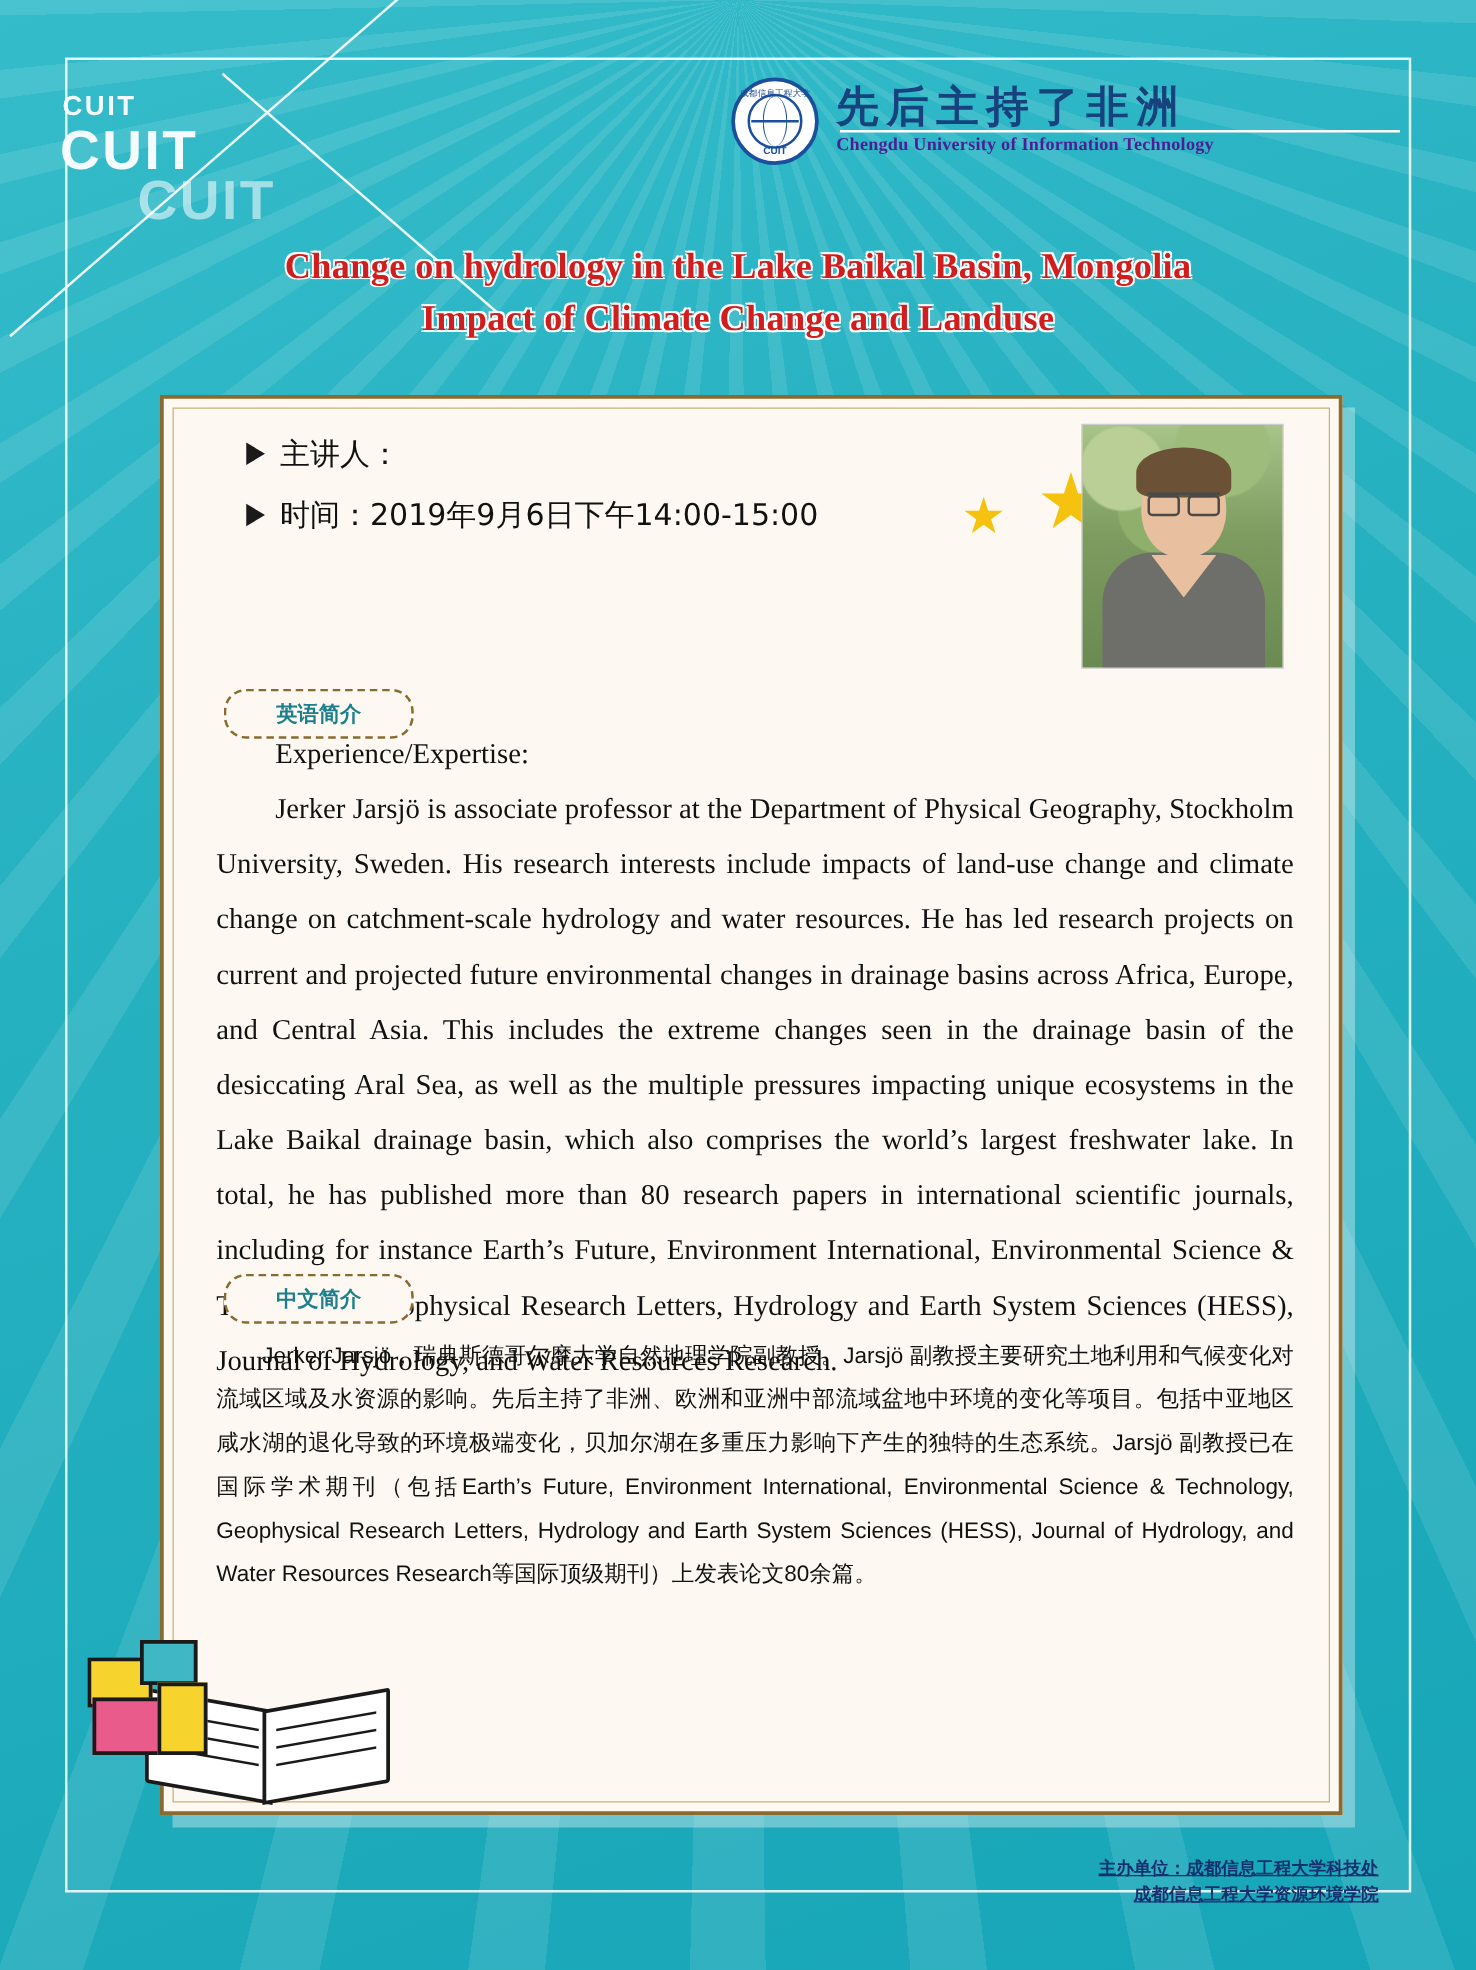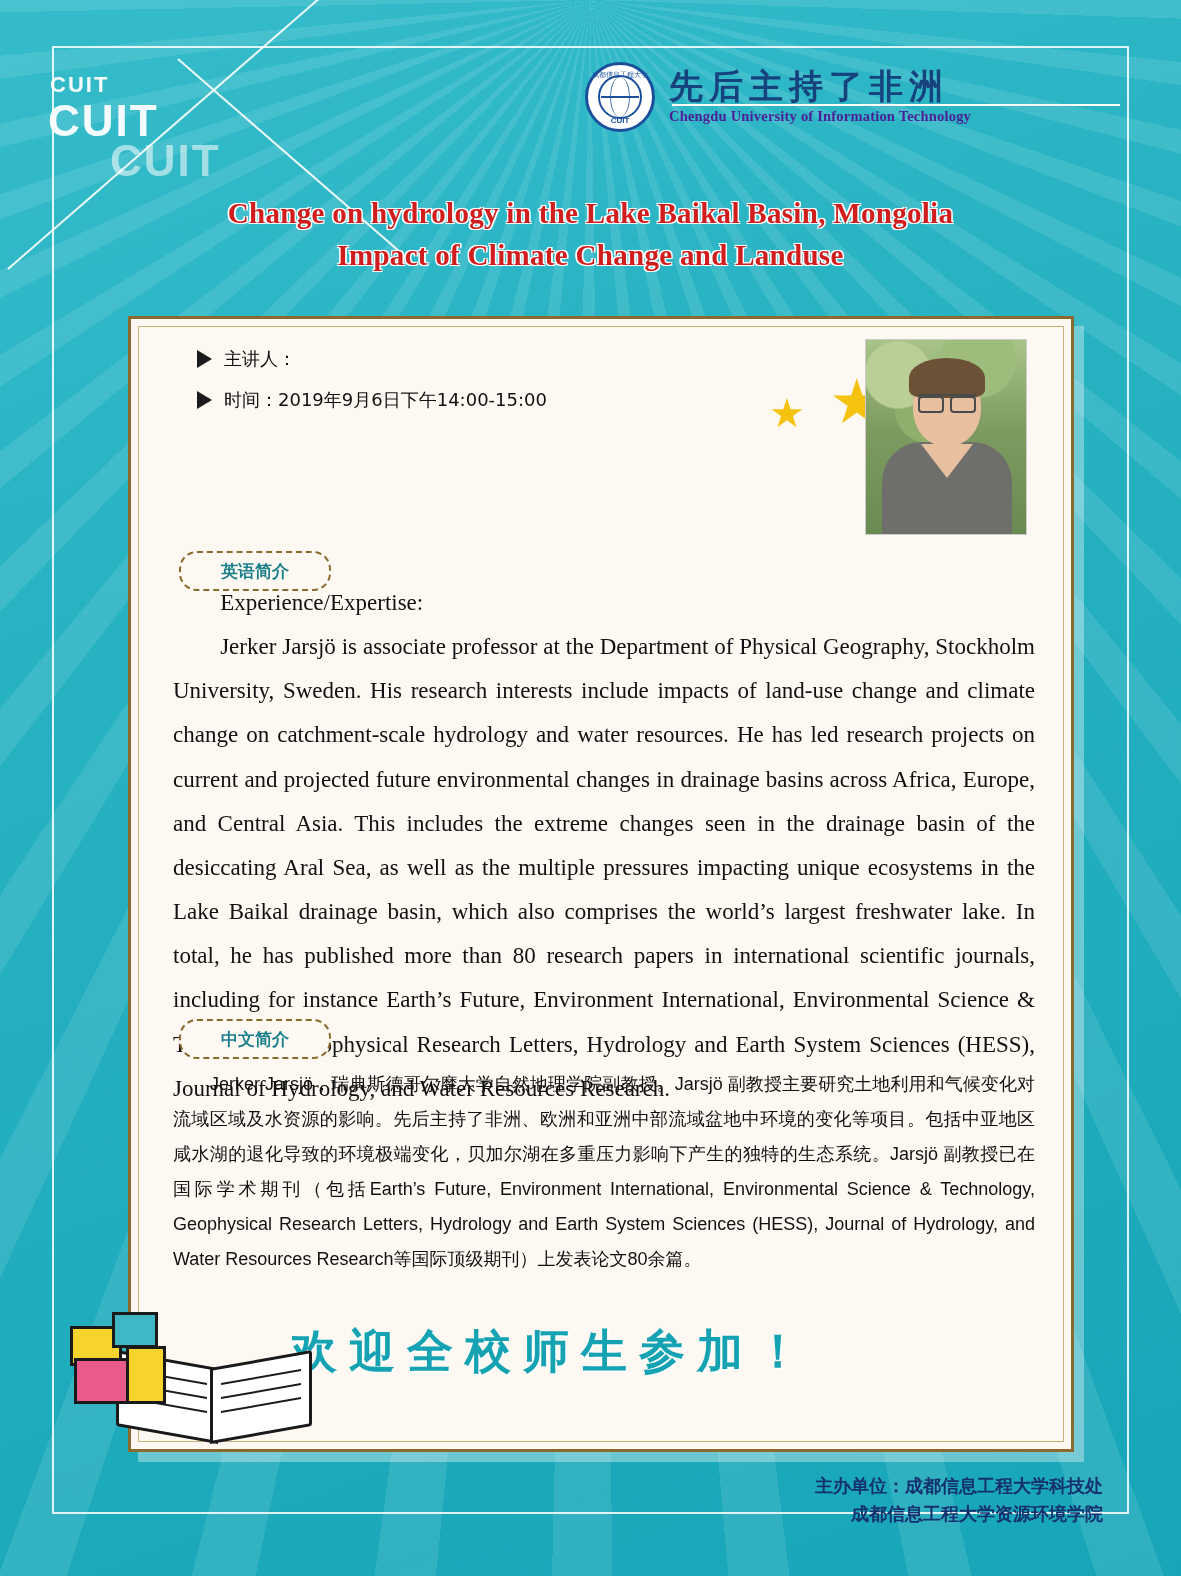--- a/index.html
+++ b/index.html
@@ -191,21 +191,21 @@
     position: absolute;
     left: 42px;
     top: 28px;
     width: 640px;
   }
   .info-row {
     display: flex;
     align-items: center;
     margin-bottom: 17px;
     font-family: "DejaVu Sans", sans-serif;
-    font-size: 18px;
+    font-size: 24px;
     color: #111111;
     padding-left: 24px;
   }
   .arrow {
     width: 0; height: 0;
     border-left: 15px solid #1a1a1a;
     border-top: 9px solid transparent;
     border-bottom: 9px solid transparent;
     margin-right: 12px;
     flex: 0 0 auto;
@@ -375,23 +375,24 @@
   .blk4 { left: 66px; top: 36px; width: 34px; height: 52px; background: #f7d32e; }
 
   
   .footer {
     position: absolute;
     right: 78px;
     bottom: 48px;
     text-align: right;
     font-family: "DejaVu Sans", sans-serif;
     font-weight: bold;
-    font-size: 18px;
+    font-size: 14px;
     line-height: 1.55;
     color: #14306e;
+    text-decoration: underline;
   }
 </style>
 </head>
 <body>
 
 <div id="poster">
 
   <div class="bgbase"></div>
   <div class="rays"></div>
 
@@ -457,21 +458,20 @@
       <div><span class="indent"></span><span>Experience/Expertise:</span></div>
       <div><span class="indent"></span><span>Jerker Jarsjö is associate professor at the Department of Physical Geography, Stockholm University, Sweden. His research interests include impacts of land-use change and climate change on catchment-scale hydrology and water resources. He has led research projects on current and projected future environmental changes in drainage basins across Africa, Europe, and Central Asia. This includes the extreme changes seen in the drainage basin of the desiccating Aral Sea, as well as the multiple pressures impacting unique ecosystems in the Lake Baikal drainage basin, which also comprises the world’s largest freshwater lake. In total, he has published more than 80 research papers in international scientific journals, including for instance Earth’s Future, Environment International, Environmental Science &amp; Technology, Geophysical Research Letters, Hydrology and Earth System Sciences (HESS), Journal of Hydrology, and Water Resources Research.</span></div>
     </div>
 
     <div class="pill pill-cn">中文简介</div>
 
     <div class="para para-cn">
       <span class="indent"></span><span>Jerker Jarsjö，瑞典斯德哥尔摩大学自然地理学院副教授。Jarsjö 副教授主要研究土地利用和气候变化对流域区域及水资源的影响。先后主持了非洲、欧洲和亚洲中部流域盆地中环境的变化等项目。包括中亚地区咸水湖的退化导致的环境极端变化，贝加尔湖在多重压力影响下产生的独特的生态系统。Jarsjö 副教授已在国际学术期刊（包括Earth’s Future, Environment International, Environmental Science &amp; Technology, Geophysical Research Letters, Hydrology and Earth System Sciences (HESS), Journal of Hydrology, and Water Resources Research等国际顶级期刊）上发表论文80余篇。</span>
     </div>
 
-    <div class="welcome">欢迎全校师生参加！</div>
   </div>
 
   <div class="books">
     <div class="book-page book-left">
       <div class="book-line" style="top:14px"></div>
       <div class="book-line" style="top:28px"></div>
       <div class="book-line" style="top:42px"></div>
     </div>
     <div class="book-page book-right">
       <div class="book-line" style="top:14px"></div>

